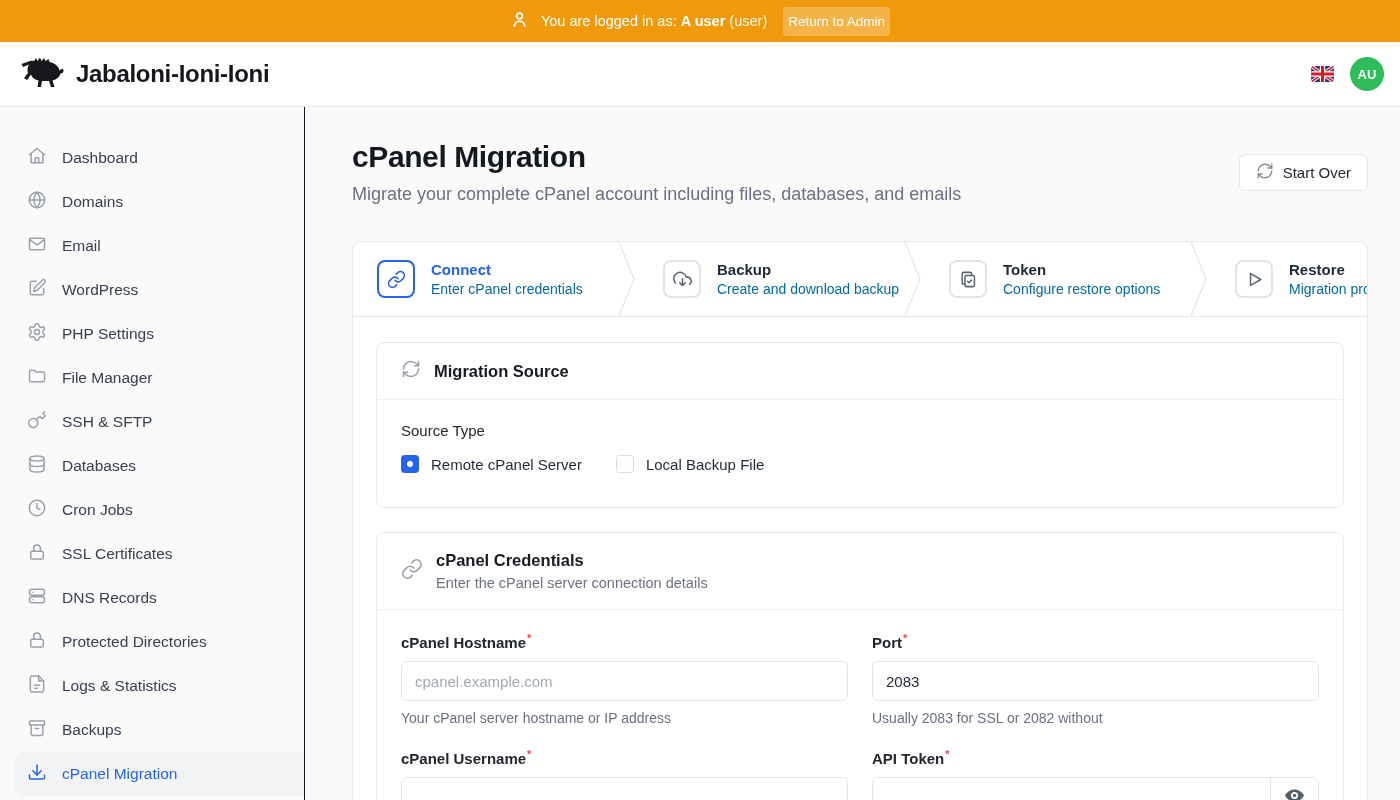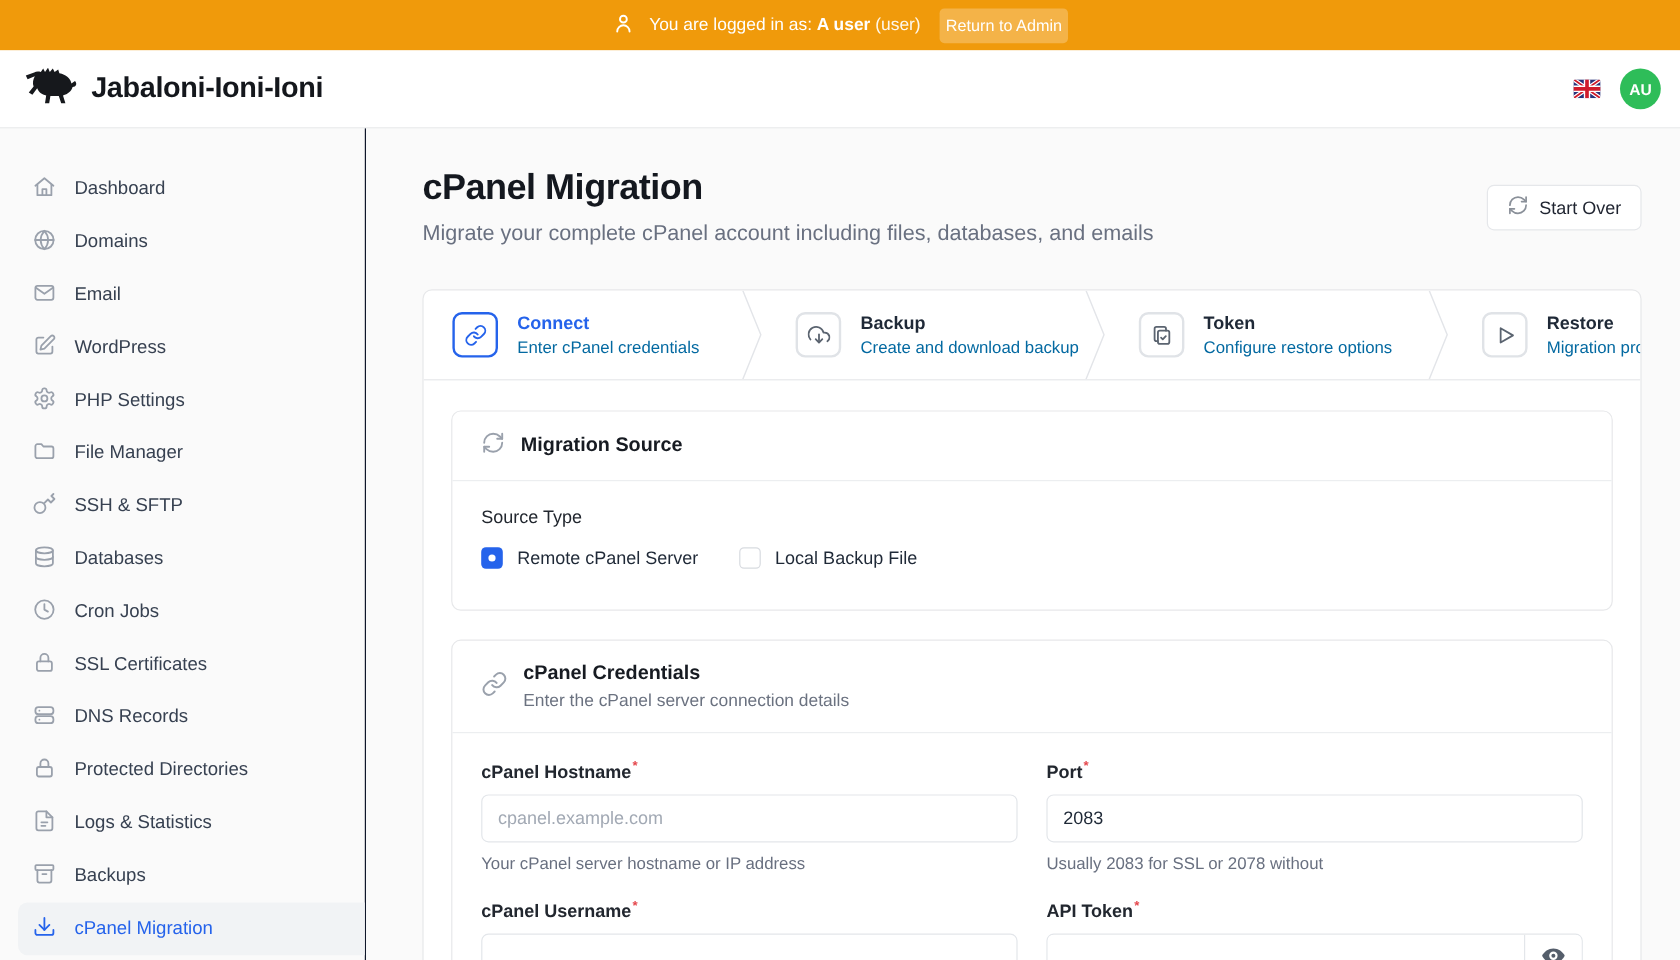--- a/index.html
+++ b/index.html
@@ -375,21 +375,21 @@
           <div class="subcard-body">
             <div class="form-grid">
               <div class="form-field">
                 <span class="field-label"><span>cPanel Hostname</span><span class="req">*</span></span>
                 <input class="text-input" type="text" placeholder="cpanel.example.com" style="">
                 <div class="helper">Your cPanel server hostname or IP address</div>
               </div>
               <div class="form-field">
                 <span class="field-label"><span>Port</span><span class="req">*</span></span>
                 <input class="text-input" type="text" value="2083" style="">
-                <div class="helper">Usually 2083 for SSL or 2078 without</div>
+                <div class="helper">Usually 2083 for SSL or 2082 without</div>
               </div>
               <div class="form-field">
                 <span class="field-label"><span>cPanel Username</span><span class="req">*</span></span>
                 <input class="text-input" type="text" style="">
               </div>
               <div class="form-field">
                 <span class="field-label"><span>API Token</span><span class="req">*</span></span>
                 <div class="input-group">
                   <input type="password" style="">
                   <button class="eye-btn">

